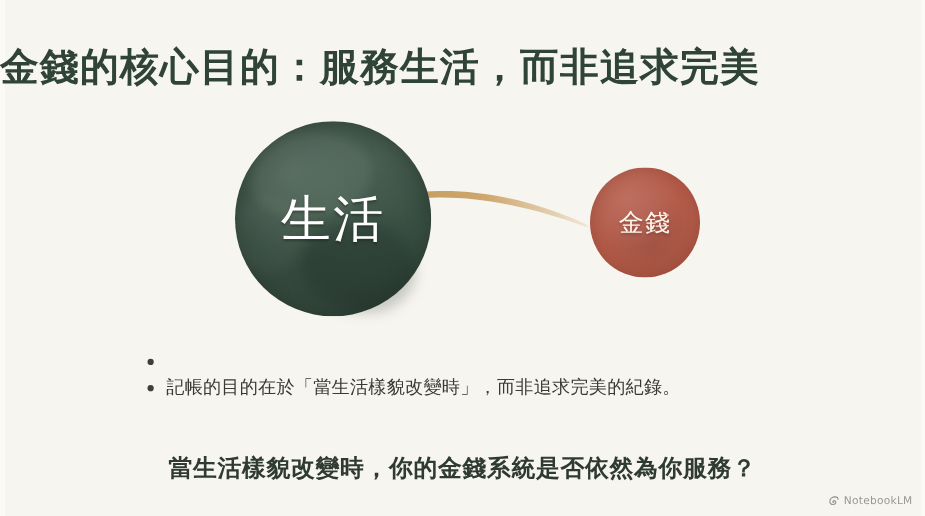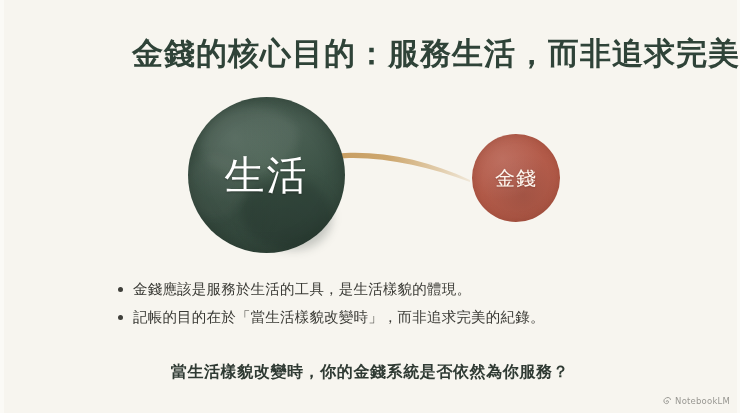--- a/index.html
+++ b/index.html
@@ -30,21 +30,21 @@
     width: 3px; height: 413px;
     background: #fbfaf6;
   }
 
   
   #title {
     position: absolute;
     left: 0;
     top: 33px;
     width: 740px;
-    text-align: right;
+    text-align: left;
     font-family: "Liberation Serif", "DejaVu Serif", serif;
     font-weight: bold;
     font-size: 31px;
     letter-spacing: 1px;
     color: #2f4338;
     white-space: nowrap;
   }
 
   
   #diagram {
@@ -174,21 +174,21 @@
 
   
   #emphasis {
     position: absolute;
     left: 0;
     top: 362px;
     width: 740px;
     text-align: center;
     font-family: "DejaVu Sans", "Liberation Sans", sans-serif;
     font-weight: bold;
-    font-size: 16px;
+    font-size: 19px;
     letter-spacing: 0.6px;
     color: #2f3a33;
     white-space: nowrap;
   }
 
   
   #watermark {
     position: absolute;
     right: 10px;
     bottom: 7px;
@@ -248,21 +248,20 @@
 
     <div class="circle-money">
       <div class="circle-money-label">金錢</div>
     </div>
 
   </div>
 
   <div id="bullets">
     <div class="bullet-row">
       <div class="bullet-dot"></div>
-      <div class="bullet-text">金錢應該是服務於生活的工具，是生活樣貌的體現。</div>
     </div>
     <div class="bullet-row">
       <div class="bullet-dot"></div>
       <div class="bullet-text">記帳的目的在於「當生活樣貌改變時」，而非追求完美的紀錄。</div>
     </div>
   </div>
 
   <div id="emphasis">當生活樣貌改變時，你的金錢系統是否依然為你服務？</div>
 
   <div id="watermark">

